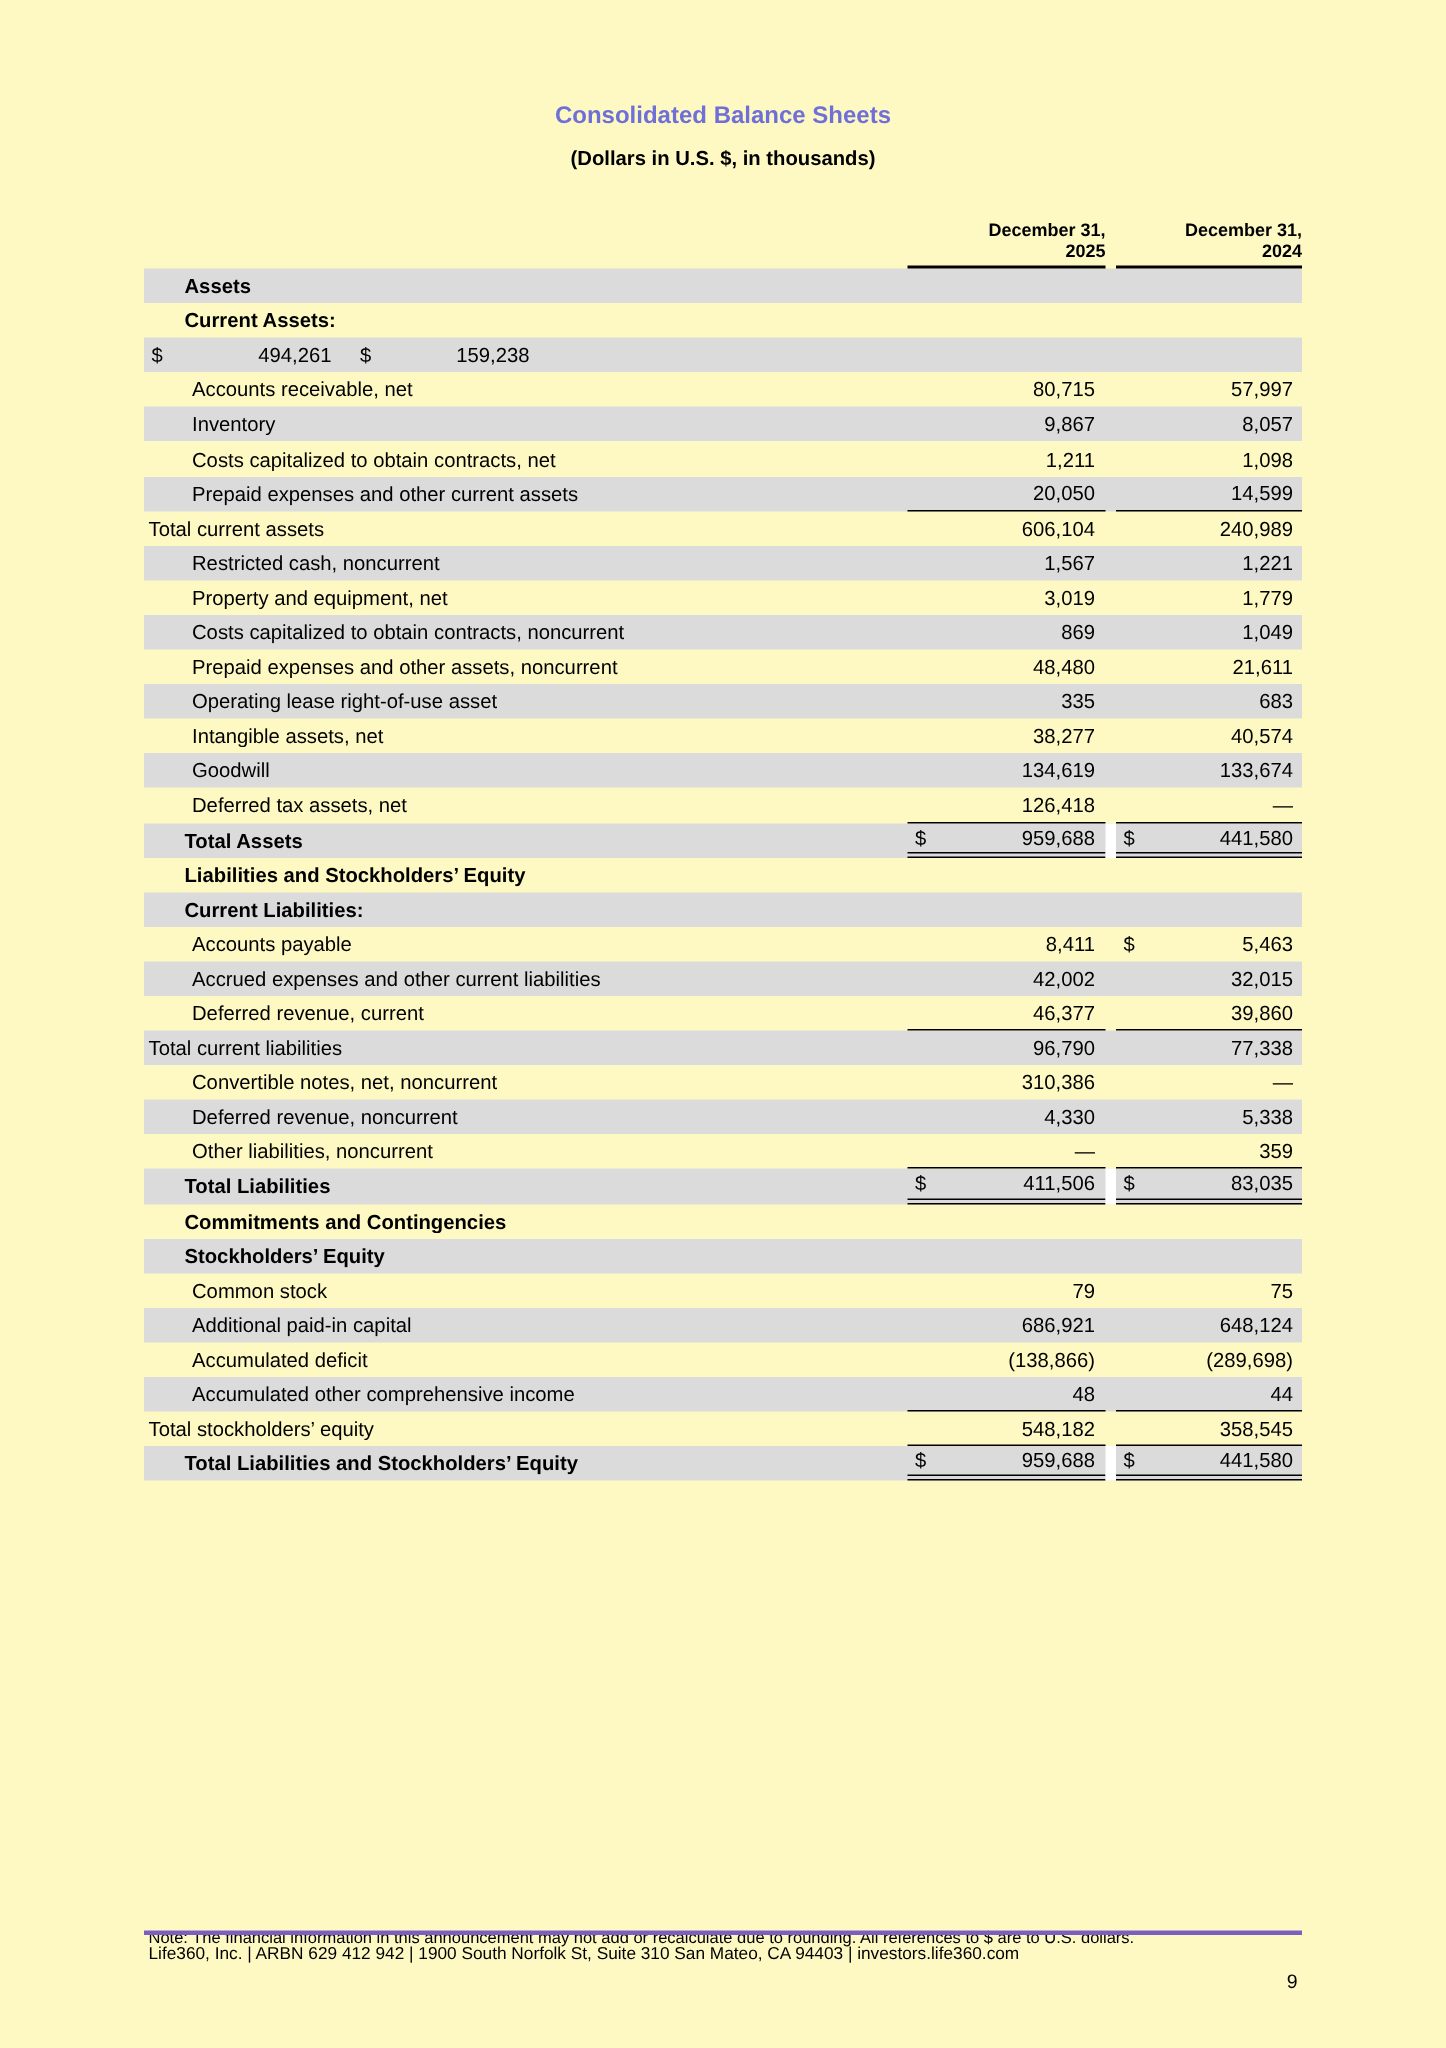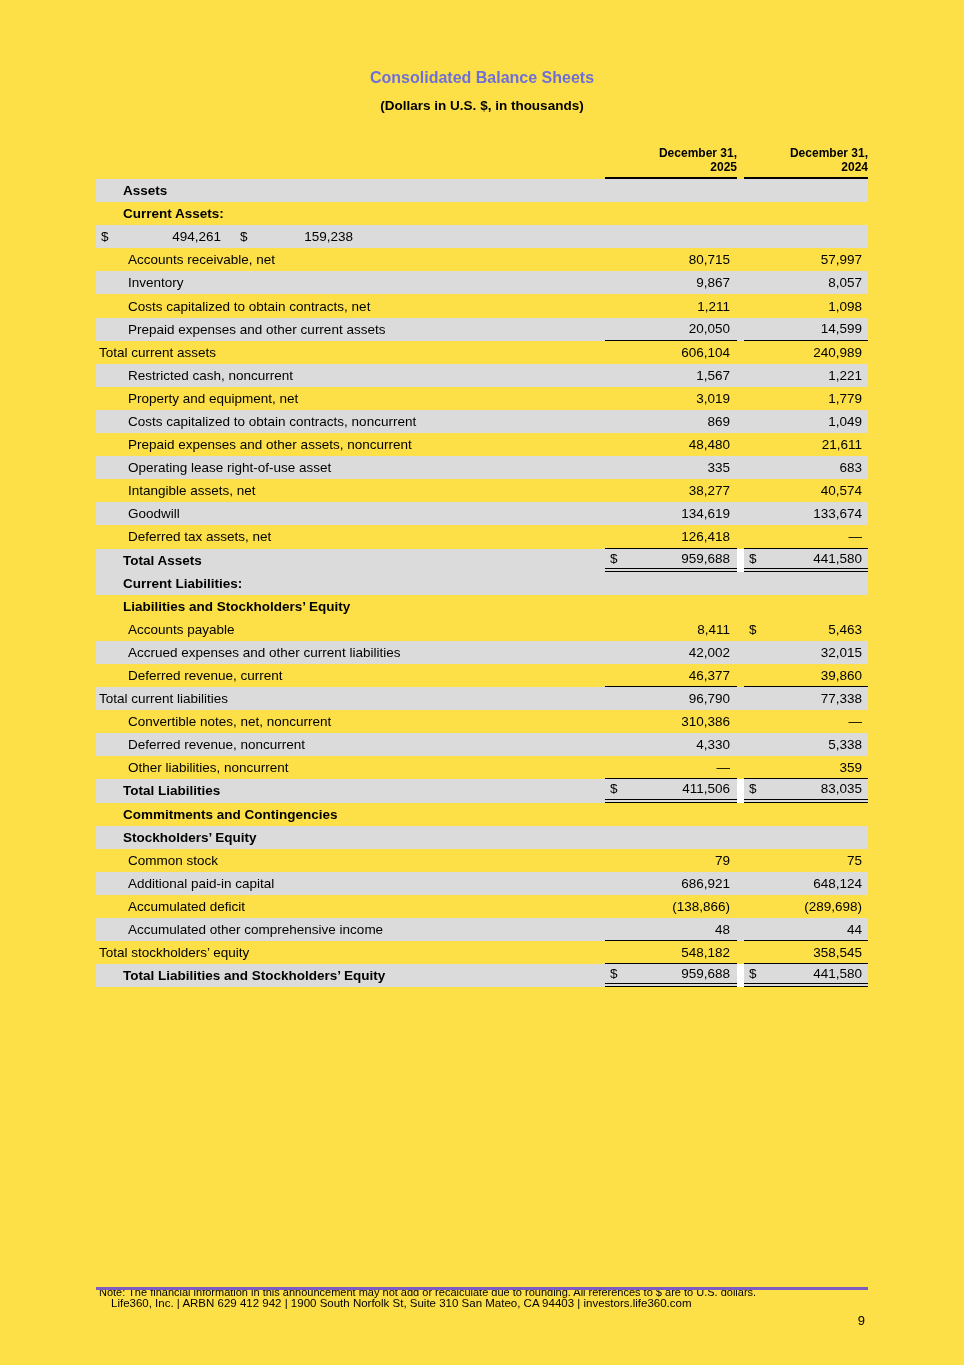--- a/index.html
+++ b/index.html
@@ -5,21 +5,21 @@
   :root{
     --accent:#6F6FD8;
     --shade:#DBDBDB;
     --divider:#7C5EC1;
   }
   *{margin:0;padding:0;box-sizing:border-box;}
   html,body{background:#ffffff;}
   .page{
     position:relative;
     width:964px;height:1365px;
-    background:#fde047;
+    background:#fef9c3;
     font-family:"Liberation Sans","DejaVu Sans",sans-serif;
     color:#000;
     overflow:hidden;
   }
   .title{
     position:absolute;top:69px;left:0;width:100%;
     text-align:center;
     font-size:16px;font-weight:bold;
     color:var(--accent);
   }
@@ -76,21 +76,20 @@
     font-size:11px;
     margin-top:16px;
   }
   .footer-divider{
     position:absolute;top:1287px;left:96px;width:772px;
     height:2.5px;background:var(--divider);
   }
   .footer-company{
     position:absolute;top:1297px;left:99px;width:772px;
     font-size:11.5px;
-    margin-left:12px;
   }
   .page-number{
     position:absolute;top:1313px;right:99px;
     font-size:13px;text-align:right;
   }
 </style>
 </head>
 <body>
 
 <div class="page">
@@ -325,35 +324,35 @@
       <span class="dollar">$</span>
       <span class="val">959,688</span>
     </div>
     <div class="gapc"></div>
     <div class="money c2">
       <span class="dollar">$</span>
       <span class="val">441,580</span>
     </div>
   </div>
 
+  <div class="row bold">
+    <div class="label">Liabilities and Stockholders’ Equity</div>
+    <div class="money c1">
+      <span class="dollar"></span>
+      <span class="val"></span>
+    </div>
+    <div class="gapc"></div>
+    <div class="money c2">
+      <span class="dollar"></span>
+      <span class="val"></span>
+    </div>
+  </div>
+
   <div class="row shaded bold">
     <div class="label">Current Liabilities:</div>
-    <div class="money c1">
-      <span class="dollar"></span>
-      <span class="val"></span>
-    </div>
-    <div class="gapc"></div>
-    <div class="money c2">
-      <span class="dollar"></span>
-      <span class="val"></span>
-    </div>
-  </div>
-
-  <div class="row bold">
-    <div class="label">Liabilities and Stockholders’ Equity</div>
     <div class="money c1">
       <span class="dollar"></span>
       <span class="val"></span>
     </div>
     <div class="gapc"></div>
     <div class="money c2">
       <span class="dollar"></span>
       <span class="val"></span>
     </div>
   </div>

